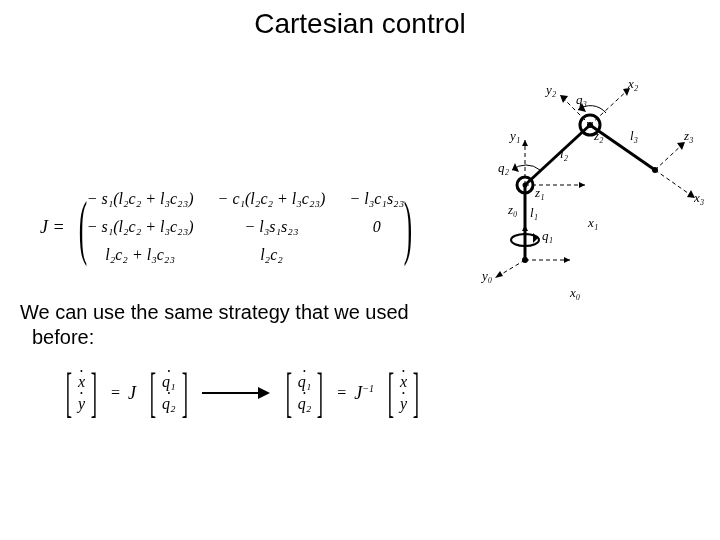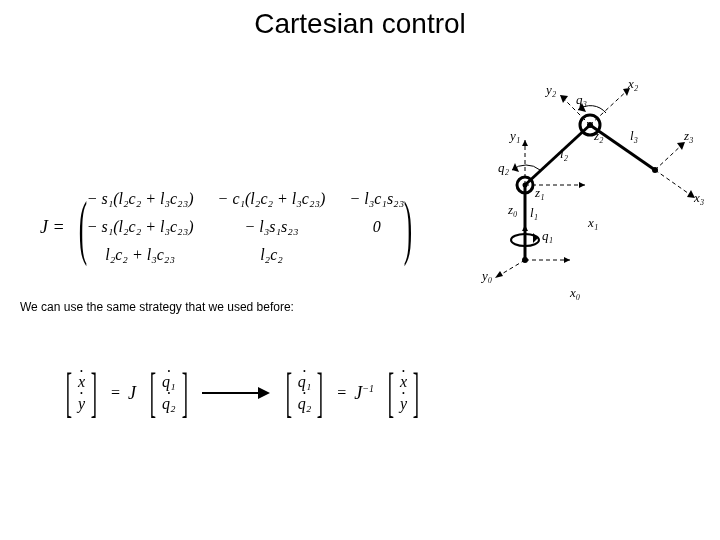--- a/index.html
+++ b/index.html
@@ -34,21 +34,21 @@
     font-size: 16px;
     line-height: 1.25;
     padding-left: 12px;
     text-indent: -12px;
   }
   .para2 {
     position: absolute;
     top: 300px;
     left: 20px;
     width: 430px;
-    font-size: 12px;
+    font-size: 20px;
     line-height: 1.25;
     padding-left: 12px;
     text-indent: -12px;
   }
   
   .jacobian {
     position: absolute;
     top: 190px;
     left: 40px;
     font-family: "Times New Roman", Times, serif;

